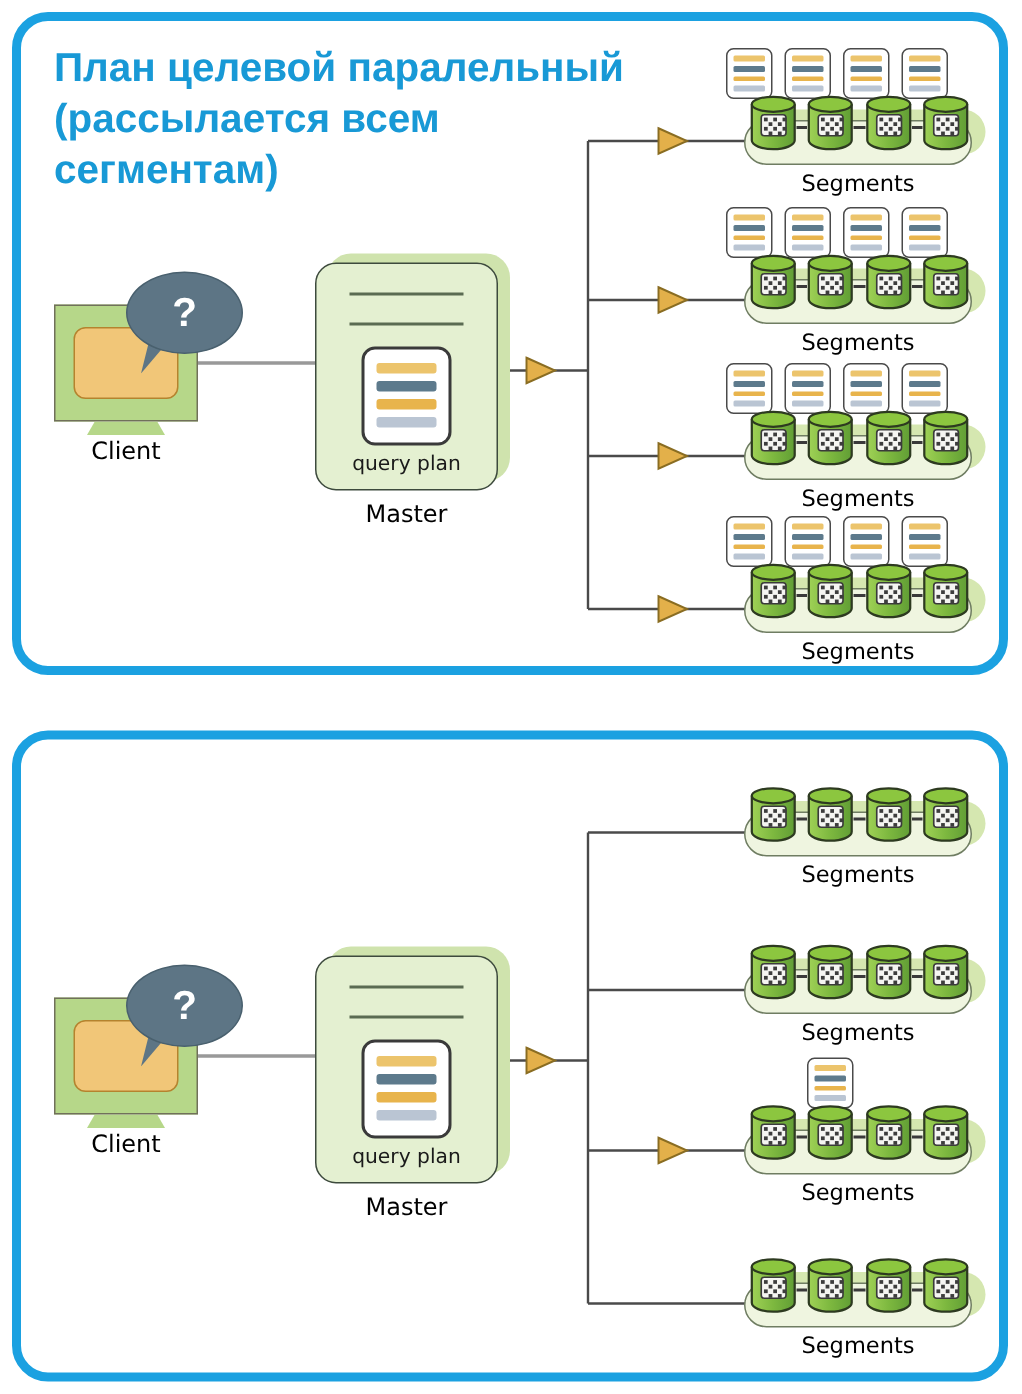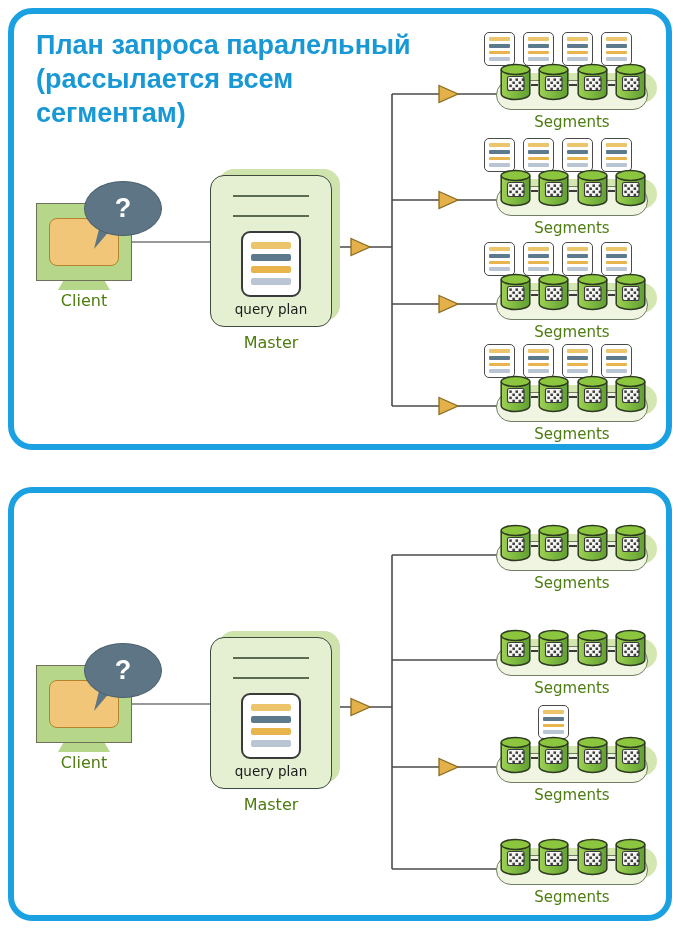--- a/index.html
+++ b/index.html
@@ -4,21 +4,21 @@
 <style>
   :root{ --blue:#1BA1E1; }
   html,body{margin:0;padding:0;background:#ffffff;}
   .stage{position:relative;width:681px;height:929px;background:#fff;overflow:hidden;
          font-family:"DejaVu Sans",sans-serif;}
   .panel{position:absolute;left:8px;width:664px;border:6px solid var(--blue);
          border-radius:24px;box-sizing:border-box;background:#fff;}
   .title{position:absolute;left:36px;width:440px;color:#1899D6;
          font-family:"Liberation Sans",sans-serif;font-weight:bold;
          font-size:27px;line-height:34px;white-space:pre-line;}
-  .lbl{color:#4d7c0f;font-size:15px;}
+  .lbl{color:#000000;font-size:15px;}
 
   
   .client{position:absolute;left:36px;width:130px;height:132px;}
   .monitor{position:absolute;left:0;top:22px;width:96px;height:78px;background:#B6D789;
            border:1.5px solid #70705a;box-sizing:border-box;}
   .screen{position:absolute;left:13px;top:37px;width:70px;height:48px;background:#F1C678;
           border:1.5px solid #b5832e;border-radius:8px;box-sizing:border-box;}
   .stand{position:absolute;left:22px;top:100px;width:52px;height:9px;background:#B6D789;
          clip-path:polygon(10% 0,90% 0,100% 100%,0 100%);}
   .bubble{position:absolute;left:48px;top:0;width:78px;height:55px;background:#5D7585;
@@ -96,21 +96,21 @@
       <line x1="333" y1="707" x2="392" y2="707" stroke="#4a4a4a" stroke-width="1.6"></line>
       <polygon points="351,698.5 370,707 351,715.5" fill="#E3B04A" stroke="#8a6d22" stroke-width="1.3"></polygon>
       <line x1="392" y1="555" x2="392" y2="869" stroke="#4a4a4a" stroke-width="1.6"></line>
       <line x1="392" y1="555" x2="498" y2="555" stroke="#4a4a4a" stroke-width="1.6"></line>
       <line x1="392" y1="660" x2="498" y2="660" stroke="#4a4a4a" stroke-width="1.6"></line>
       <line x1="392" y1="767" x2="498" y2="767" stroke="#4a4a4a" stroke-width="1.6"></line>
       <polygon points="439,758.5 458,767 439,775.5" fill="#E3B04A" stroke="#8a6d22" stroke-width="1.3"></polygon>
       <line x1="392" y1="869" x2="498" y2="869" stroke="#4a4a4a" stroke-width="1.6"></line>
     </svg>
 
-  <div class="title" style="top:28px">План запроса паралельный
+  <div class="title" style="top:28px">План целевой паралельный
 (рассылается всем
 сегментам)</div>
 
   <div class="client" style="top:181px">
     <div class="monitor"></div>
     <div class="stand"></div>
     <div class="screen"></div>
     <div class="bubble-tail"></div>
     <div class="bubble">
       <span class="qmark">?</span>

